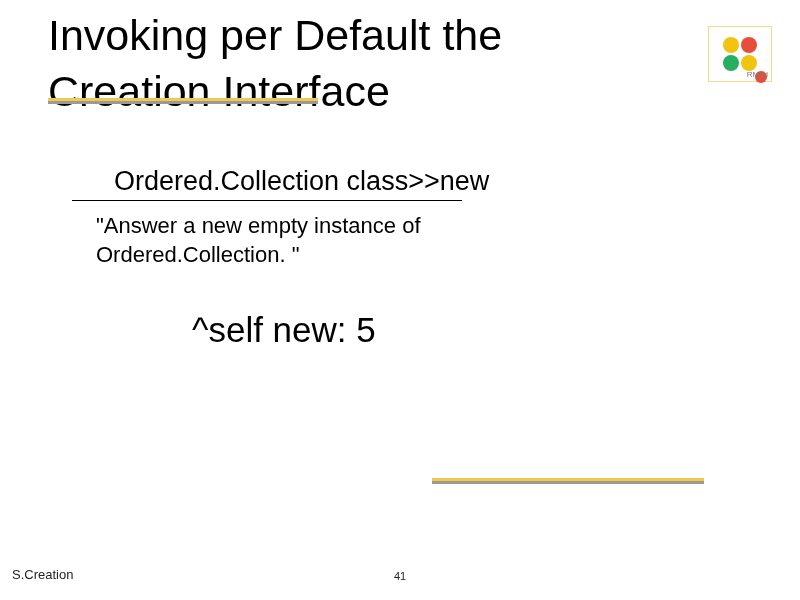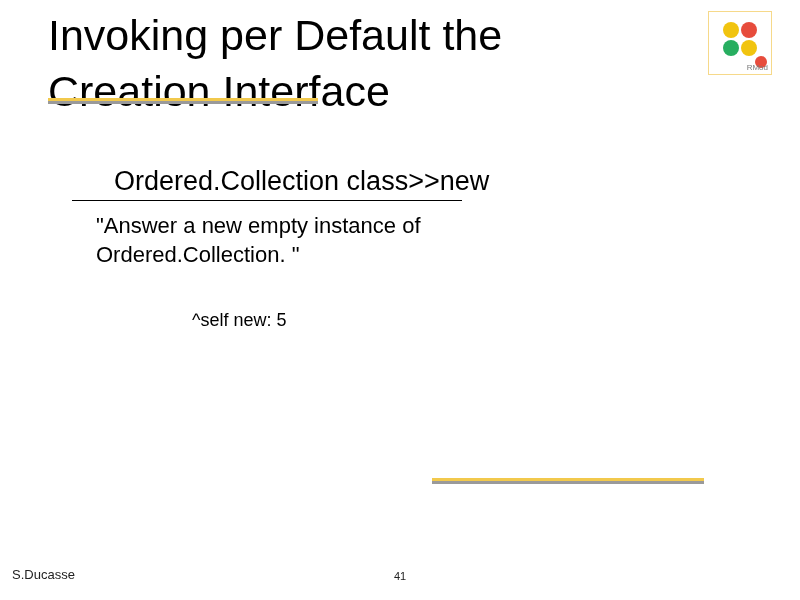--- a/index.html
+++ b/index.html
@@ -34,24 +34,24 @@
   .title-underline .yellow {
     height: 3px;
     background: #f2c94c;
   }
   .title-underline .gray {
     height: 3px;
     background: #9a9a9a;
   }
   .logo {
     position: absolute;
-    top: 11px;
+    top: 26px;
     right: 28px;
     width: 64px;
-    height: 64px;
+    height: 56px;
     border: 1px solid #f6d98a;
     background: #fff;
   }
   .logo svg { display: block; }
   .logo-caption {
     position: absolute;
     right: 3px;
     bottom: 2px;
     font-size: 8px;
     color: #7a7a7a;
@@ -79,21 +79,21 @@
     left: 96px;
     width: 440px;
     font-size: 22px;
     color: #000;
     line-height: 1.3;
   }
   .code-body {
     position: absolute;
     top: 310px;
     left: 192px;
-    font-size: 18px;
+    font-size: 35px;
     color: #000;
   }
   .decor-underline {
     position: absolute;
     left: 432px;
     top: 478px;
     width: 272px;
     height: 6px;
     display: flex;
     flex-direction: column;
@@ -149,14 +149,14 @@
 
 <div class="comment">"Answer a new empty instance of Ordered.Collection. "</div>
 
 <div class="code-body">^self new: 5</div>
 
 <div class="decor-underline">
   <div class="yellow"></div>
   <div class="gray"></div>
 </div>
 
-<div class="footer-author">S.Ducasse</div>
+<div class="footer-author">S.Creation</div>
 <div class="footer-page">41</div>
 
 </body></html>

